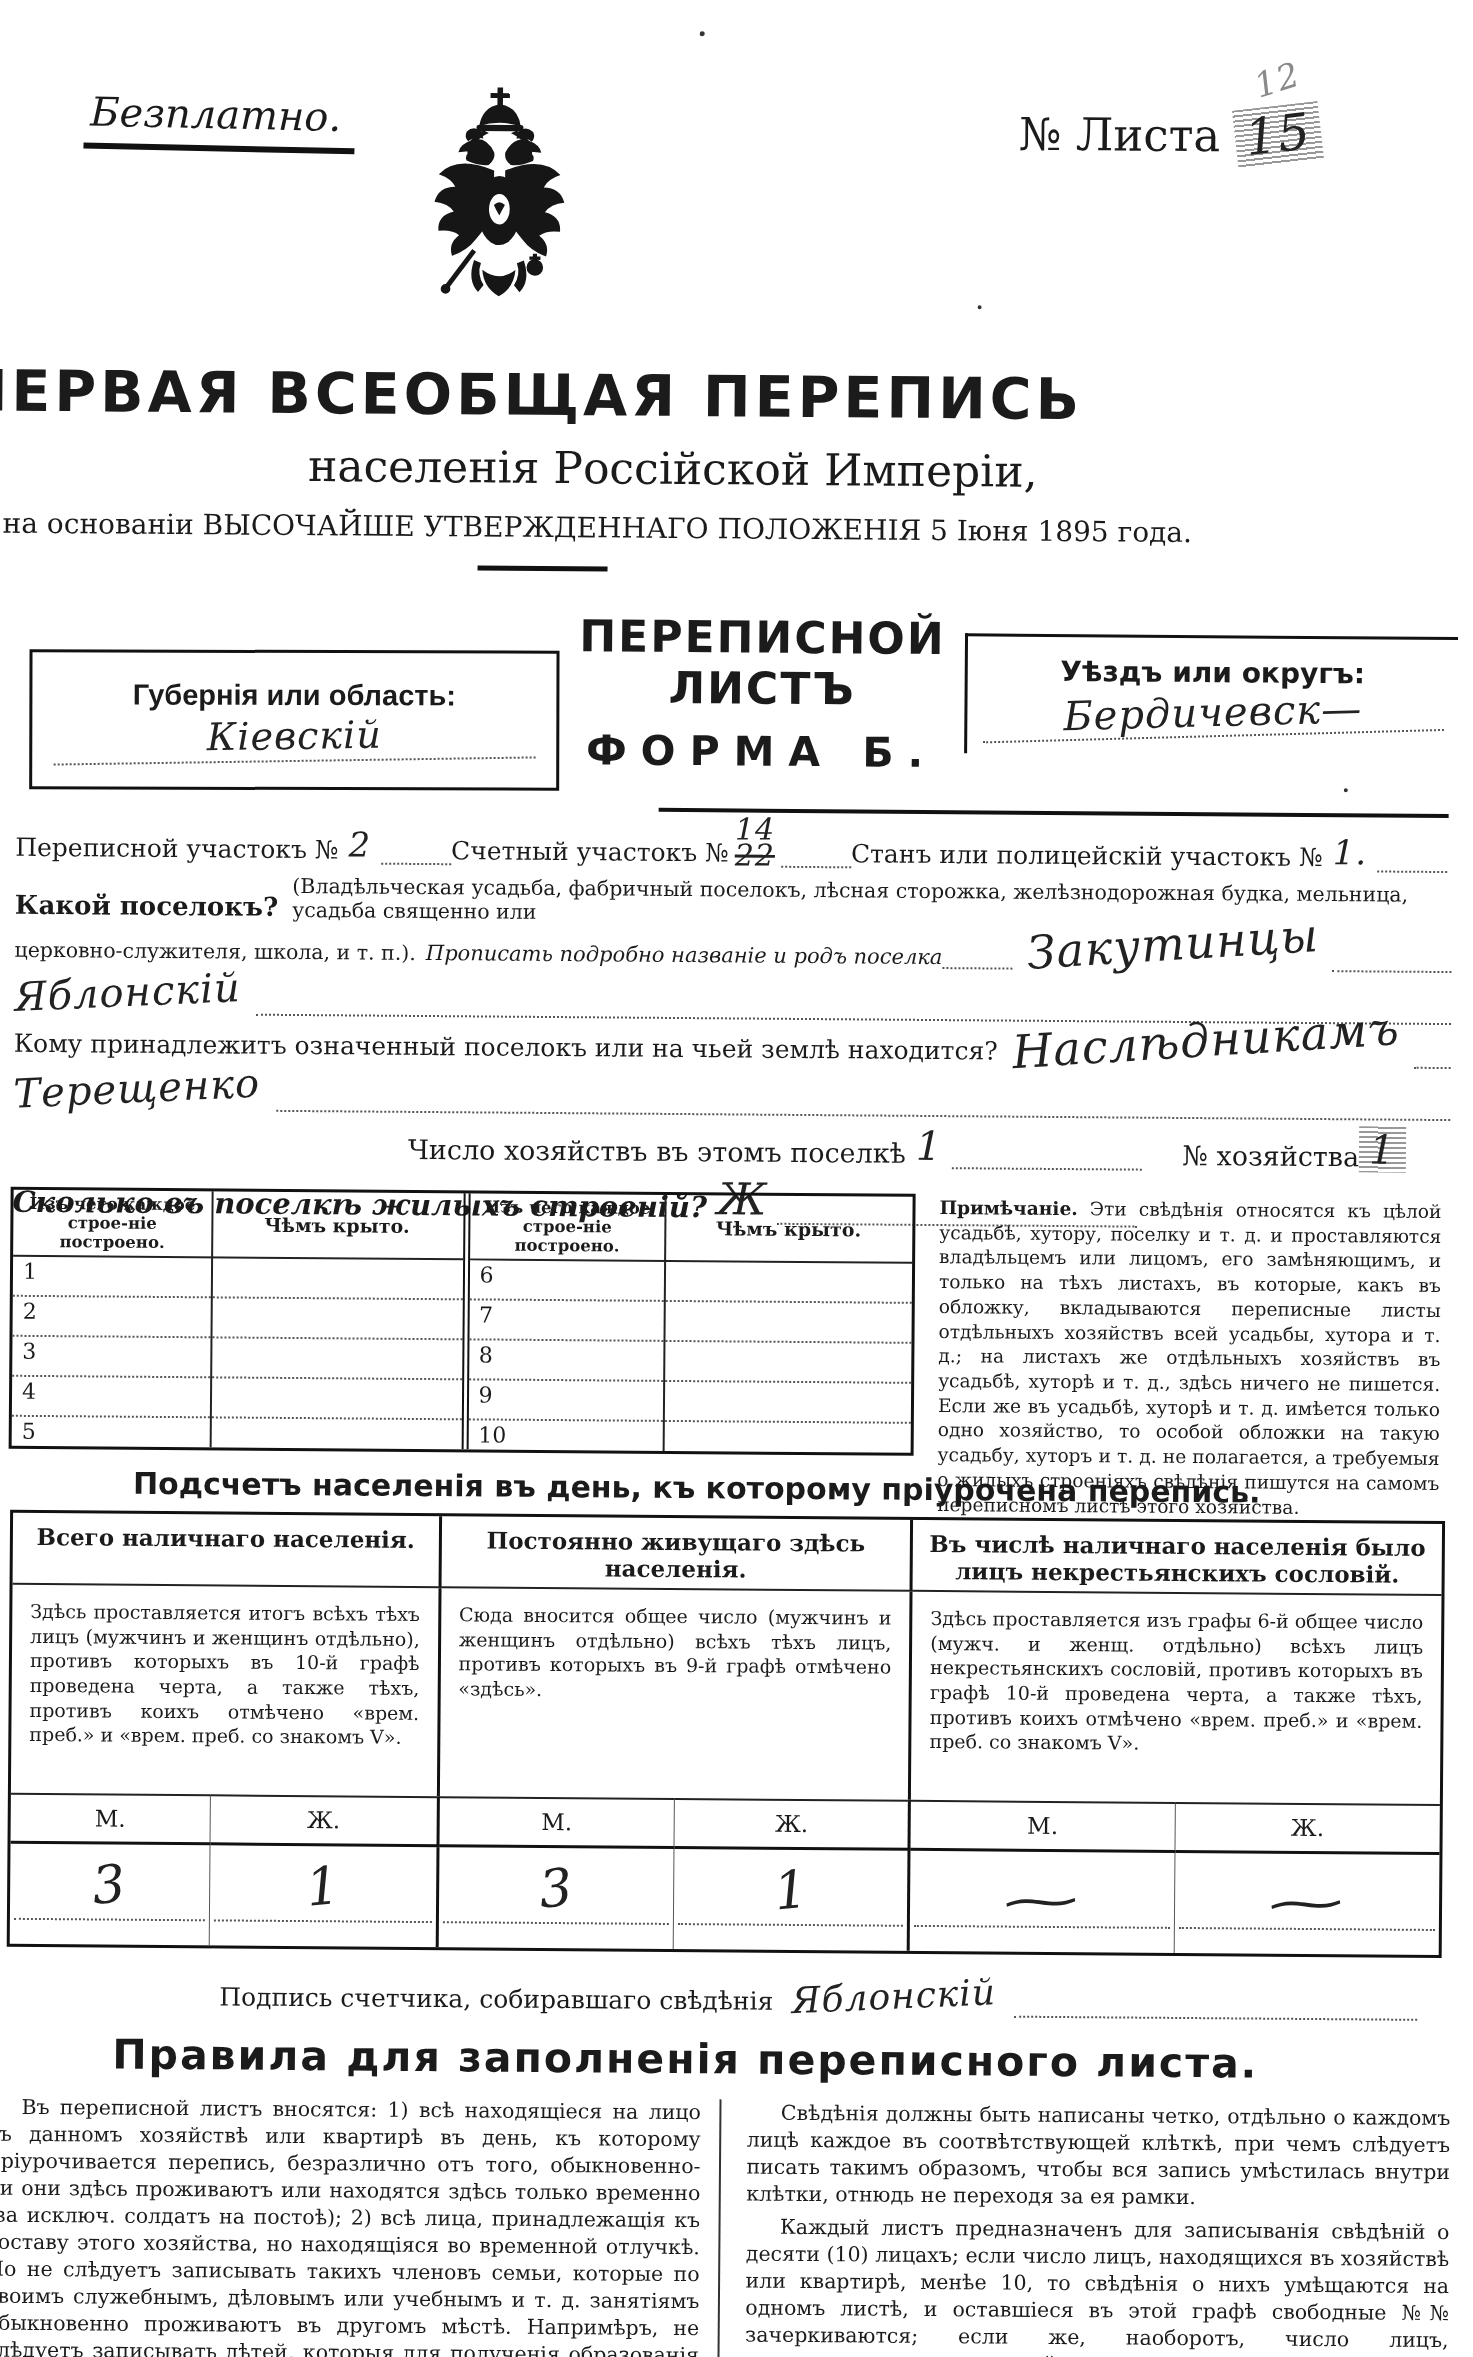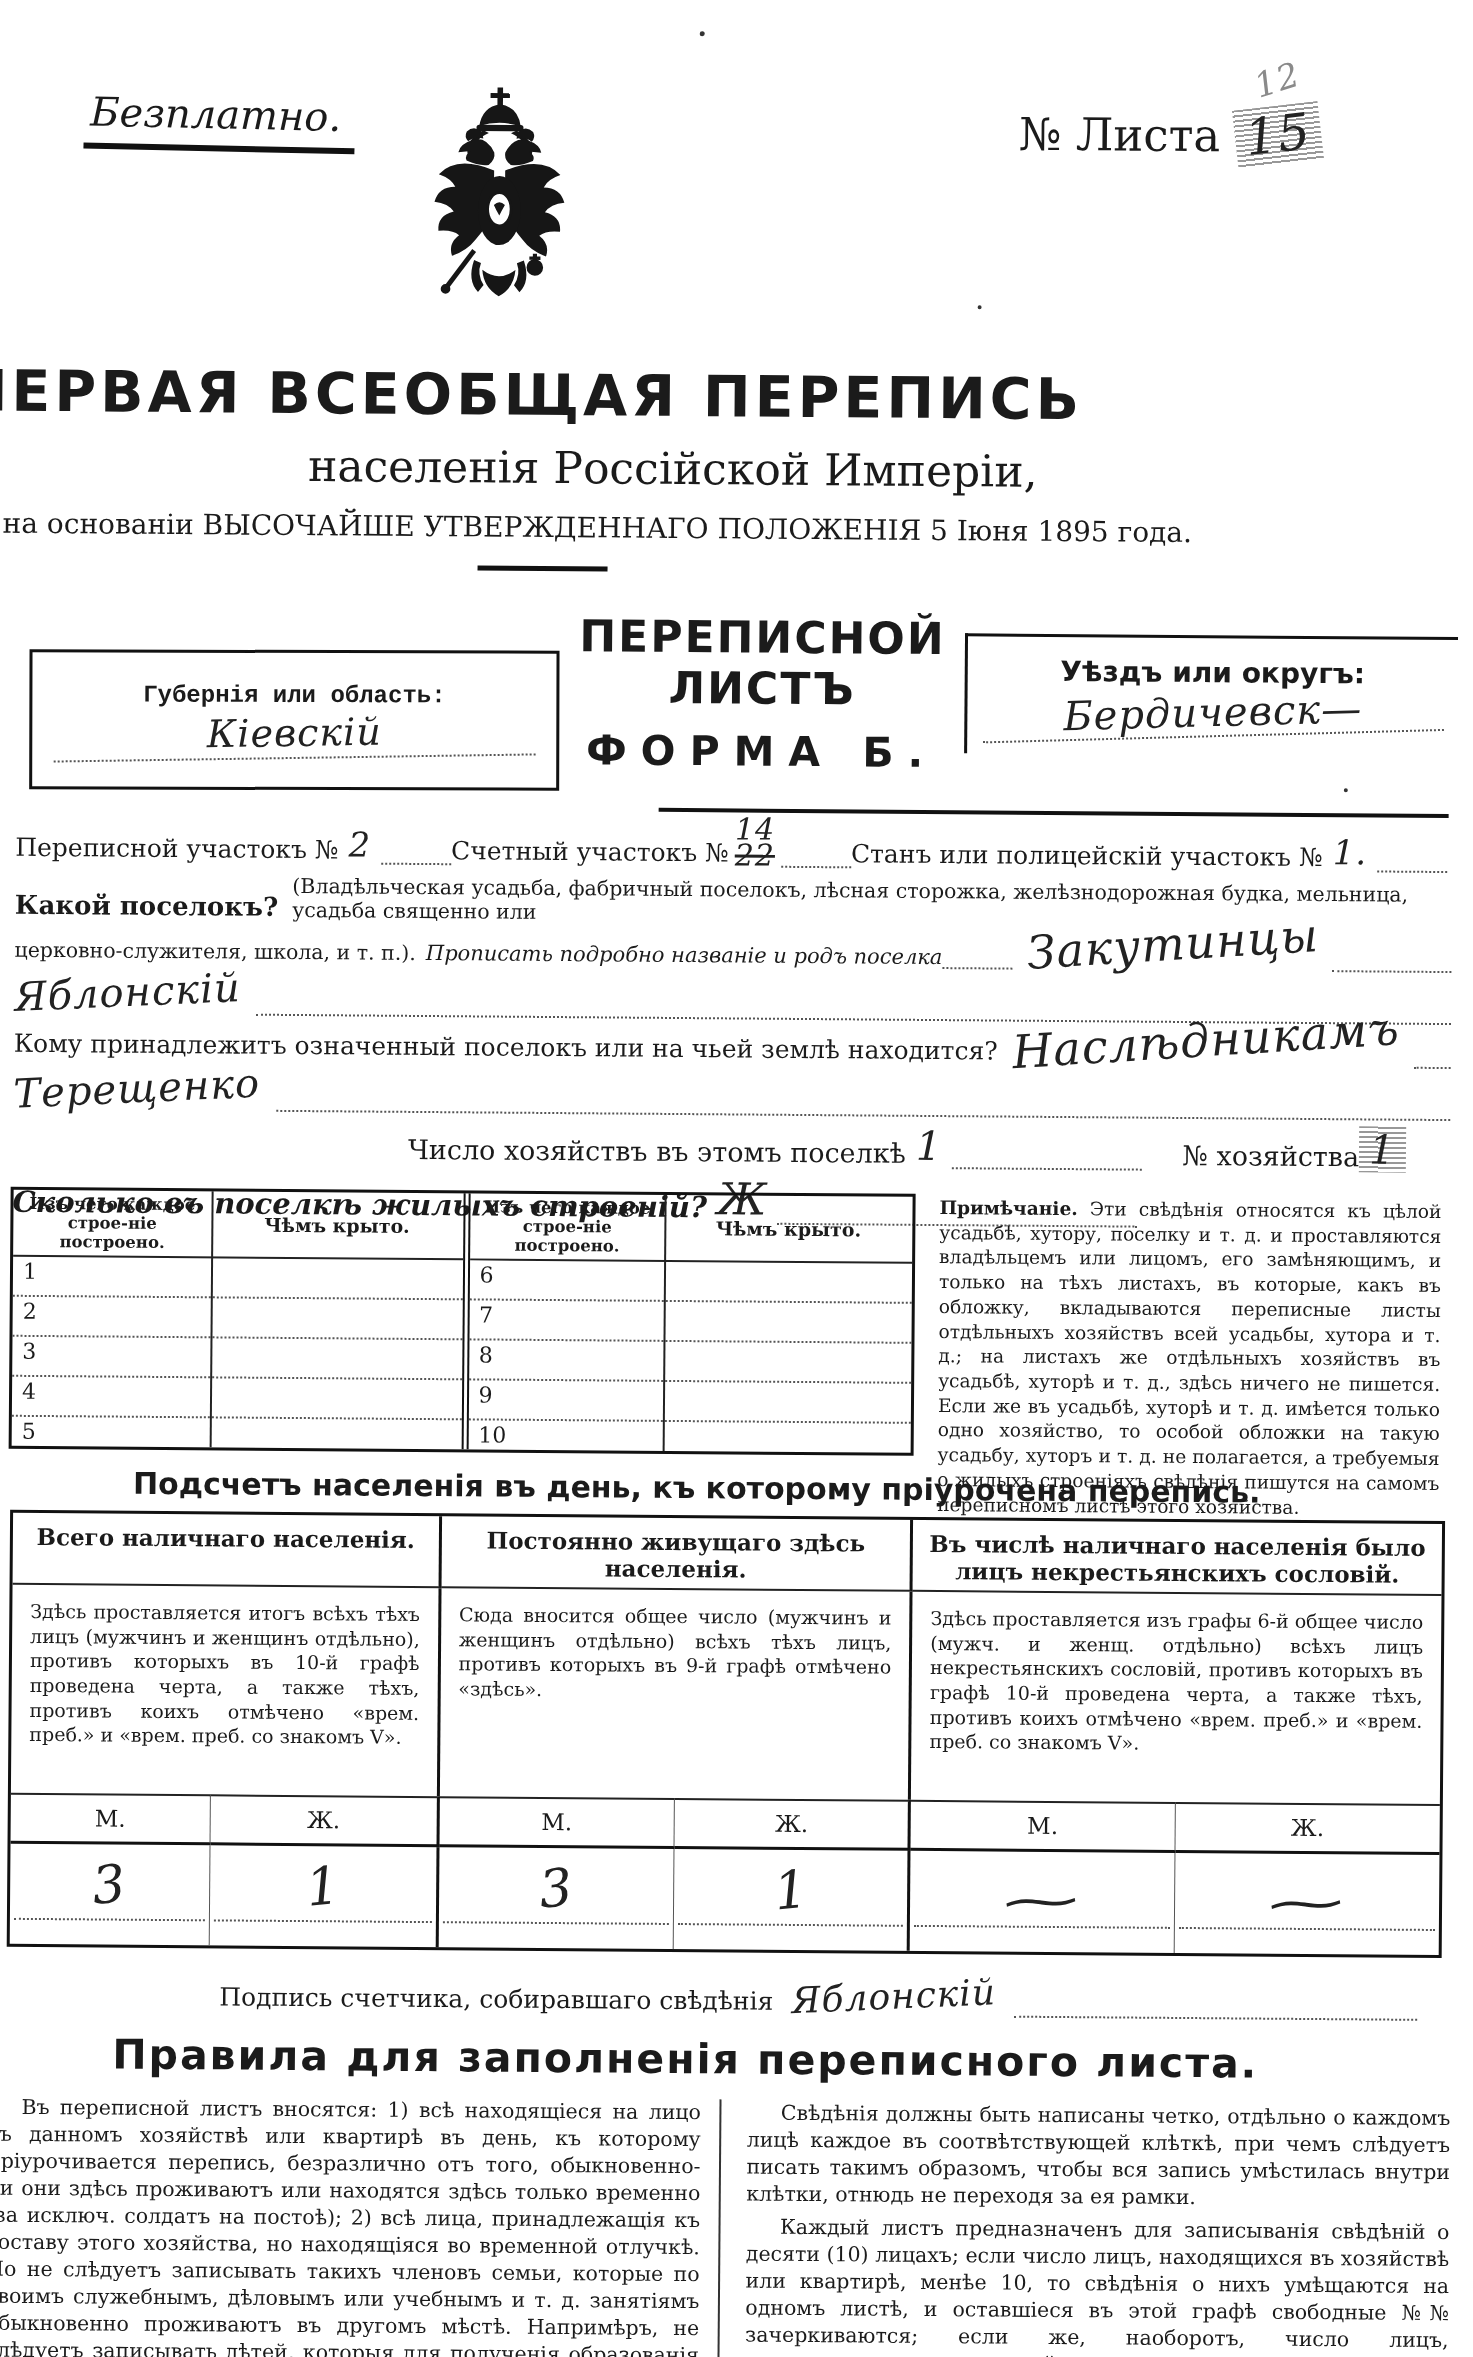--- a/index.html
+++ b/index.html
@@ -29,21 +29,21 @@
   .main-title{font-family:"DejaVu Sans",sans-serif;font-weight:bold;font-size:57px;
       letter-spacing:4px;margin:0;transform:translateX(-212px);}
   .subtitle{font-size:44px;margin-top:14px;transform:translateX(-60px);}
   .subtitle2{font-size:28px;margin-top:18px;transform:translateX(-135px);}
   .title-rule{width:130px;border-top:5px solid #111;margin:22px auto 0 auto;transform:translateX(-190px);}
 
   
   .formheader{height:205px;display:flex;align-items:flex-start;padding:0 10px 0 35px;box-sizing:border-box;}
   .gub-box{width:530px;border:3px solid #111;height:140px;margin-top:52px;transform:rotate(-0.3deg);
       display:flex;flex-direction:column;justify-content:center;align-items:center;box-sizing:border-box;}
-  .gub-box .lbl{font-family:Liberation Mono, monospace;font-weight:bold;font-size:24px;}
+  .gub-box .lbl{font-family:Liberation Sans, sans-serif;font-weight:bold;font-size:29px;}
   .gub-box .hwv{font-size:38px;margin-top:2px;width:92%;text-align:center;
       border-bottom:2px dotted #555;padding-bottom:2px;transform:rotate(-1deg);}
   .ctr-col{width:405px;text-align:center;margin-top:10px;}
   .ctr-col .l1{font-family:"DejaVu Sans",sans-serif;font-weight:bold;font-size:44px;letter-spacing:2px;}
   .ctr-col .l2{font-family:"DejaVu Sans",sans-serif;font-weight:bold;font-size:41px;letter-spacing:14px;margin-top:14px;}
   .uyezd-box{flex:1;border-top:3px solid #111;border-left:3px solid #111;height:120px;margin-top:30px;
       display:flex;flex-direction:column;justify-content:center;align-items:center;box-sizing:border-box;}
   .uyezd-box .lbl{font-family:"DejaVu Sans",sans-serif;font-weight:bold;font-size:28px;}
   .uyezd-box .hwv{font-size:40px;width:94%;text-align:center;border-bottom:2px dotted #555;
       padding-bottom:0;transform:rotate(-2deg);}

